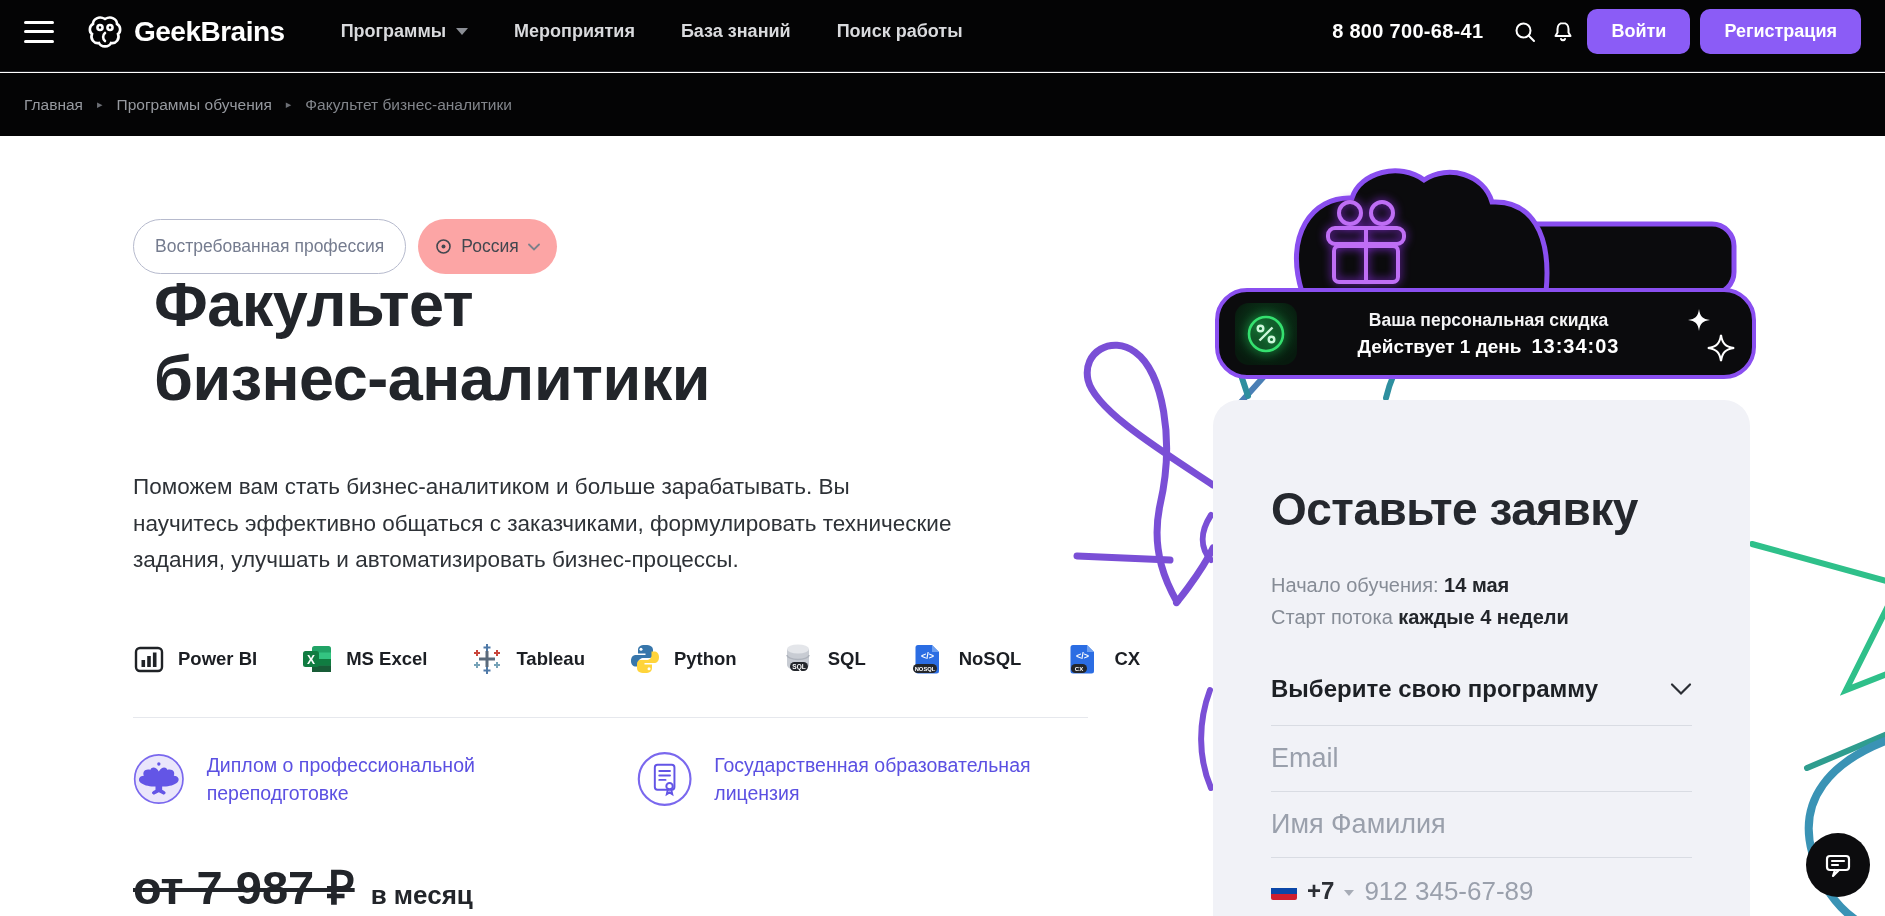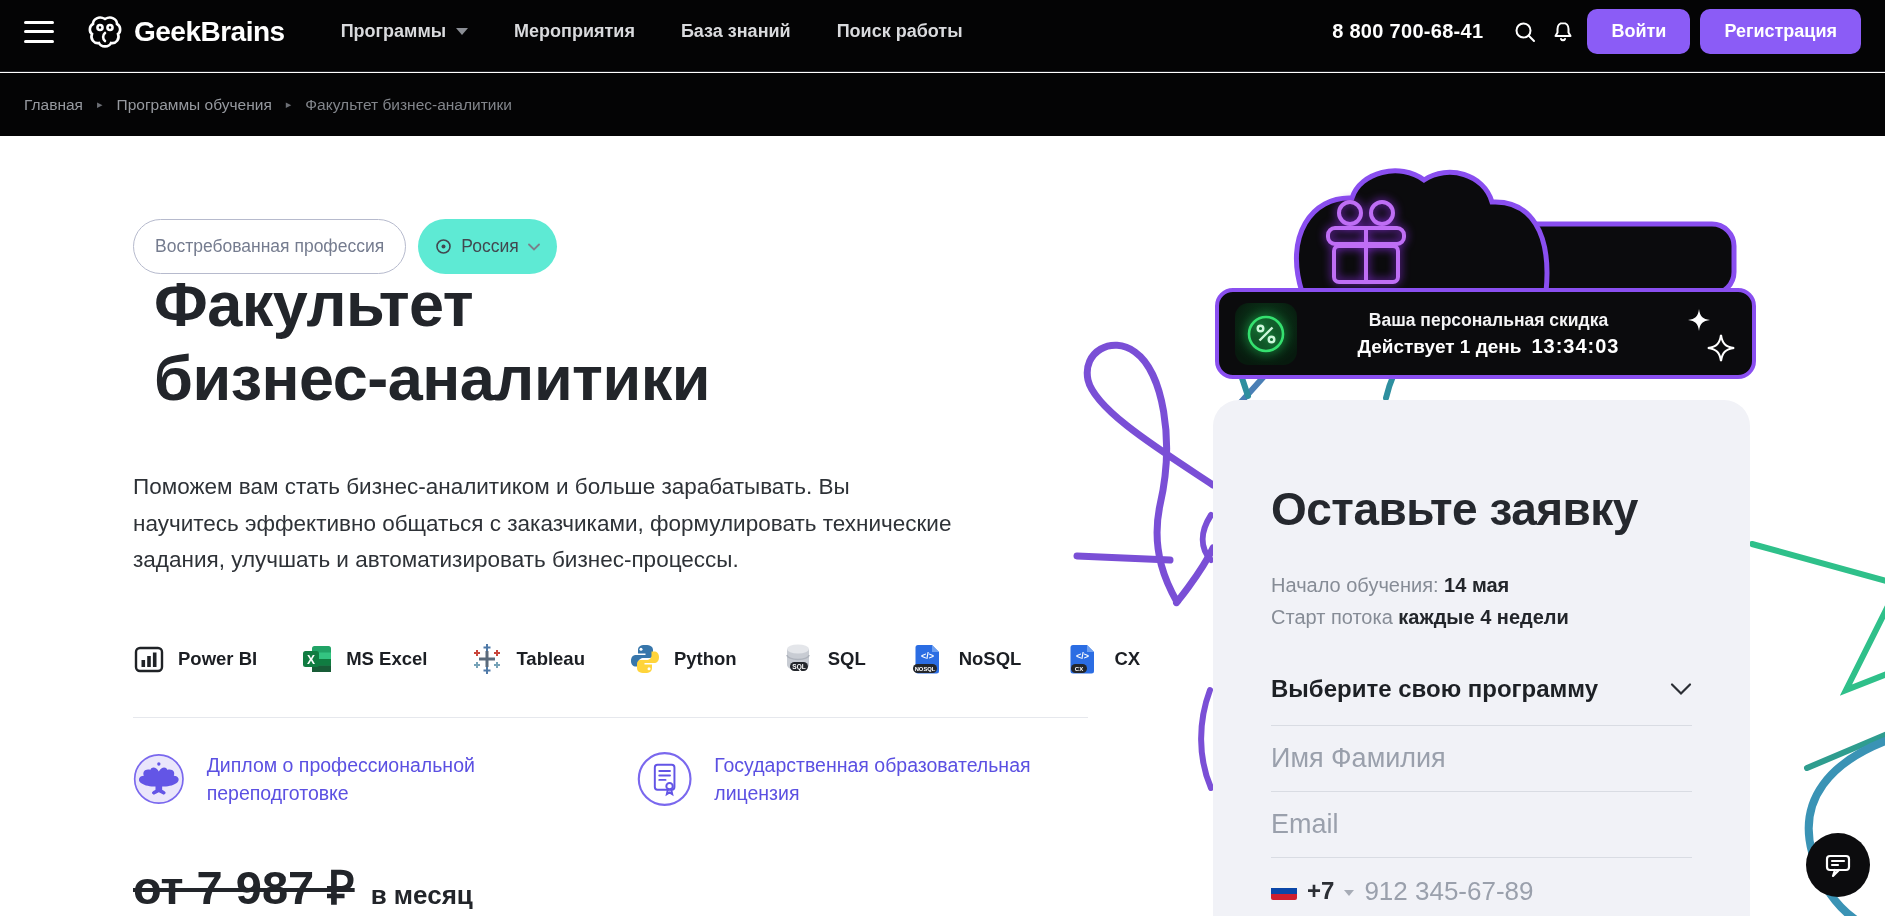--- a/index.html
+++ b/index.html
@@ -28,38 +28,38 @@
   .crumb { color:#96999f; font-size:15.5px; cursor:pointer; }
   .crumb.current { color:#82858b; cursor:default; }
   .crumb-sep { color:#6c6f75; font-size:11px; }
 
   
   .decor { position:absolute; left:0; top:0; z-index:1; pointer-events:none; }
 
   
   .badges { position:absolute; left:133px; top:219px; display:flex; gap:12px; z-index:5; }
   .badge-outline { border:1.5px solid #b6bacd; color:#757c8f; border-radius:999px; padding:16px 21px; font-size:17.5px; }
-  .badge-fill { background:#5eead4; color:#42474f; border-radius:999px; padding:8px 17px; font-size:17.5px;
+  .badge-fill { background:#fca5a5; color:#42474f; border-radius:999px; padding:8px 17px; font-size:17.5px;
                 display:flex; align-items:center; gap:9px; cursor:pointer; }
   .page-h1 { position:absolute; left:130px; top:268px; font-size:63px; font-weight:700; color:#22252a;
              line-height:1.17; letter-spacing:-0.5px; z-index:5;margin-left:24px; }
   .lead { position:absolute; left:133px; top:469px; width:822px; font-size:22.5px; line-height:1.63; color:#2e3237; z-index:5; }
   .tools { position:absolute; left:133px; top:641px; display:flex; align-items:center; gap:44px; z-index:5; }
   .tool { display:flex; align-items:center; gap:13px; }
   .tool-label { font-size:18.5px; font-weight:700; color:#1b1e23; }
   .rule { position:absolute; left:133px; top:717px; width:955px; height:1px; background:#e6e8ed; z-index:5; }
   .feature { position:absolute; top:748px; display:flex; align-items:center; gap:22px; z-index:5; cursor:pointer; }
   .feature .txt { color:#5b50e2; font-size:19.5px; line-height:1.45; }
   .price-row { position:absolute; left:133px; top:854px; display:flex; align-items:baseline; gap:16px; z-index:5; }
   .price-old { font-size:47px; font-weight:700; color:#22252a; text-decoration:line-through; text-decoration-thickness:4px; }
   .price-period { font-size:26px; font-weight:700; color:#22252a; }
 
   
   .banner { position:absolute; left:1215px; top:288px; width:541px; height:91px; background:#0b0b0d;
-            border:4px solid #8a4ff0; border-radius:18px; display:flex; align-items:center;
+            border:4px solid #8a4ff0; border-radius:32px; display:flex; align-items:center;
             padding:13px 16px; gap:3px; z-index:12; }
   .pct-badge { width:62px; height:62px; border-radius:14px; flex:0 0 auto;
                background:radial-gradient(circle at 50% 42%, #0f4a22 0%, #071a0e 78%);
                display:grid; place-items:center; }
   .banner-texts { flex:1; display:flex; flex-direction:column; align-items:center; gap:4px; }
   .banner-l1 { color:#f4f4f5; font-size:17.5px; font-weight:600; }
   .banner-l2 { color:#fff; font-size:19px; font-weight:700; display:flex; gap:10px; align-items:baseline; }
   .banner-timer { font-size:20px; letter-spacing:1px; }
   .spark-wrap { position:relative; width:56px; height:62px; flex:0 0 auto; }
 
@@ -367,24 +367,24 @@
     <div class="form-info">
       <span>Старт потока</span> <b>каждые 4 недели</b>
     </div>
     <div class="select-row">
       <span class="sel-label">Выберите свою программу</span>
       <svg width="22" height="14" viewBox="0 0 22 14" fill="none" stroke="#2b2e34" stroke-width="2.2" stroke-linecap="round">
           <path d="M2,2.5 L11,11.5 L20,2.5"></path>
         </svg>
     </div>
     <div class="field">
+      <input type="text" placeholder="Email" style="">
+    </div>
+    <div class="field">
       <input type="text" placeholder="Имя Фамилия" style="">
-    </div>
-    <div class="field">
-      <input type="text" placeholder="Email" style="">
     </div>
     <div class="phone-row">
       <span class="flag">
           <i></i>
           <i></i>
           <i></i>
         </span>
       <span class="dial">+7</span>
       <span class="dial-caret"></span>
       <input type="text" placeholder="912 345-67-89" style="">

